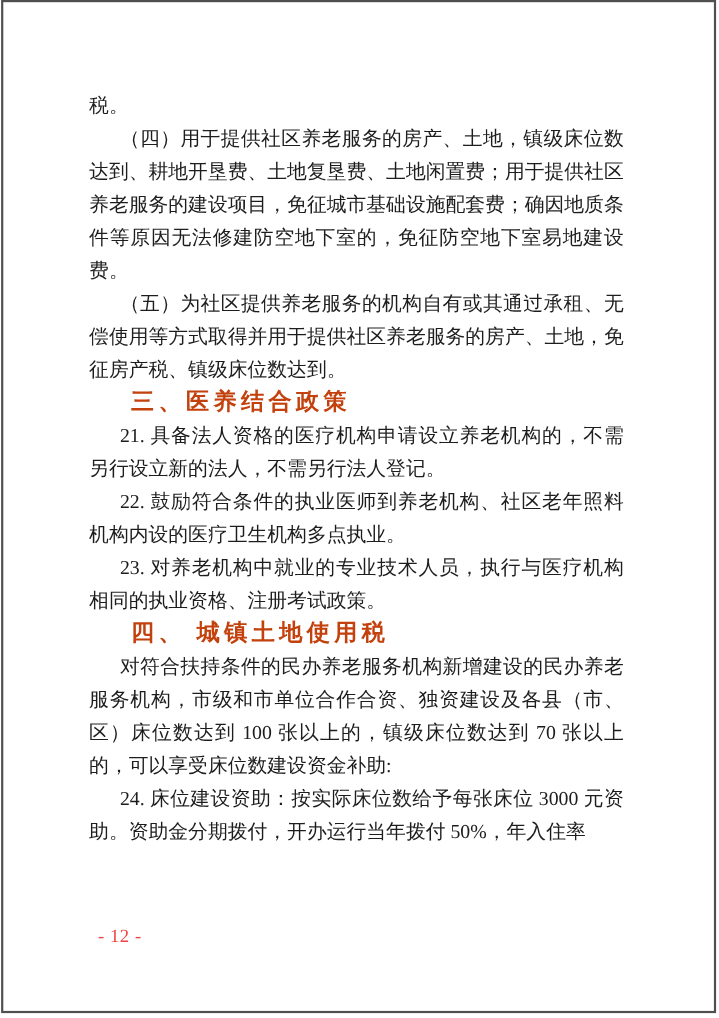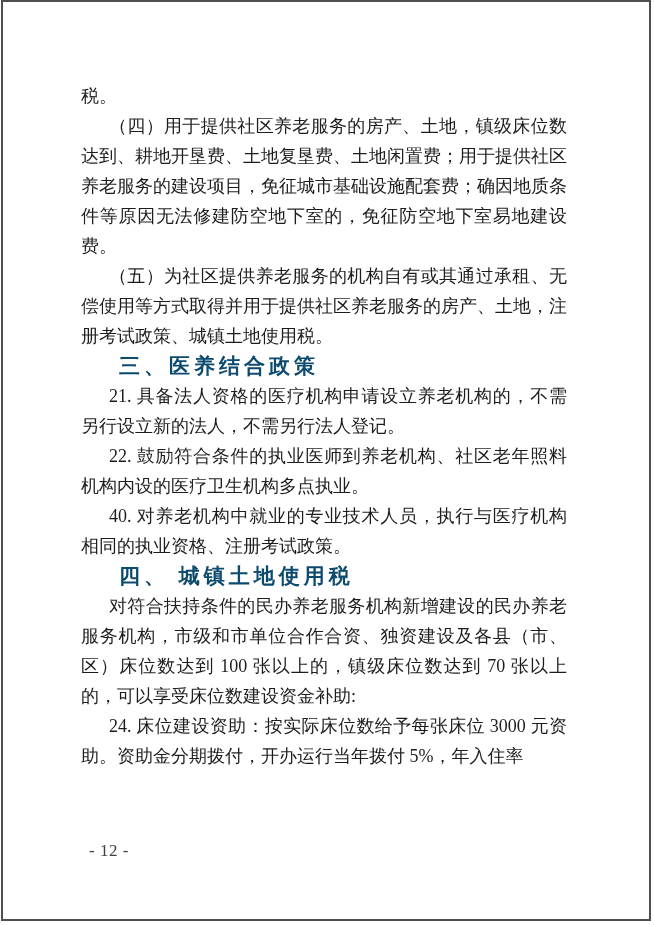--- a/index.html
+++ b/index.html
@@ -40,47 +40,47 @@
   }
   p.body-para {
     text-indent: 28px;
   }
   p.no-indent {
     text-indent: 0;
   }
   p.section-heading {
     font-family: "Liberation Sans", sans-serif;
     font-weight: 700;
-    color: #0c4a6e;
+    color: #c2410c;
     font-size: 21px;
     letter-spacing: 4px;
     text-indent: 38px;
     text-align: left;
     line-height: 30px;
   }
   .pagenum {
     position: absolute;
     left: 86px;
     top: 838px;
     font-size: 17px;
     line-height: 22px;
-    color: #404040;
+    color: #ef4444;
     letter-spacing: 0.5px;
   }
 </style>
 </head>
 <body>
 
 <div class="page">
   <div class="textblock">
     <p class="body-para no-indent">税。</p>
     <p class="body-para">（四）用于提供社区养老服务的房产、土地，镇级床位数达到、耕地开垦费、土地复垦费、土地闲置费；用于提供社区养老服务的建设项目，免征城市基础设施配套费；确因地质条件等原因无法修建防空地下室的，免征防空地下室易地建设费。</p>
-    <p class="body-para">（五）为社区提供养老服务的机构自有或其通过承租、无偿使用等方式取得并用于提供社区养老服务的房产、土地，注册考试政策、城镇土地使用税。</p>
+    <p class="body-para">（五）为社区提供养老服务的机构自有或其通过承租、无偿使用等方式取得并用于提供社区养老服务的房产、土地，免征房产税、镇级床位数达到。</p>
     <p class="section-heading">三、医养结合政策</p>
     <p class="body-para">21. 具备法人资格的医疗机构申请设立养老机构的，不需另行设立新的法人，不需另行法人登记。</p>
     <p class="body-para">22. 鼓励符合条件的执业医师到养老机构、社区老年照料机构内设的医疗卫生机构多点执业。</p>
-    <p class="body-para">40. 对养老机构中就业的专业技术人员，执行与医疗机构相同的执业资格、注册考试政策。</p>
+    <p class="body-para">23. 对养老机构中就业的专业技术人员，执行与医疗机构相同的执业资格、注册考试政策。</p>
     <p class="section-heading">四、 城镇土地使用税</p>
     <p class="body-para">对符合扶持条件的民办养老服务机构新增建设的民办养老服务机构，市级和市单位合作合资、独资建设及各县（市、区）床位数达到 100 张以上的，镇级床位数达到 70 张以上的，可以享受床位数建设资金补助:</p>
-    <p class="body-para">24. 床位建设资助：按实际床位数给予每张床位 3000 元资助。资助金分期拨付，开办运行当年拨付 5%，年入住率</p>
+    <p class="body-para">24. 床位建设资助：按实际床位数给予每张床位 3000 元资助。资助金分期拨付，开办运行当年拨付 50%，年入住率</p>
   </div>
   <div class="pagenum">- 12 -</div>
 </div>
 
 </body></html>

